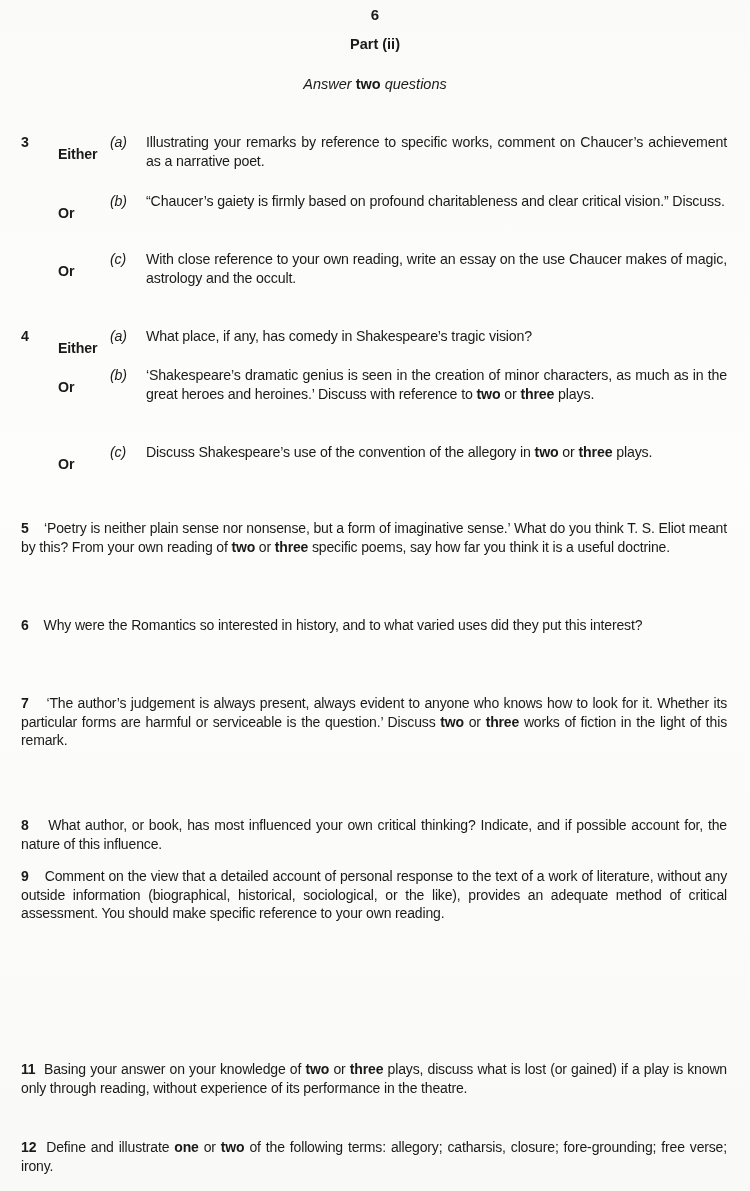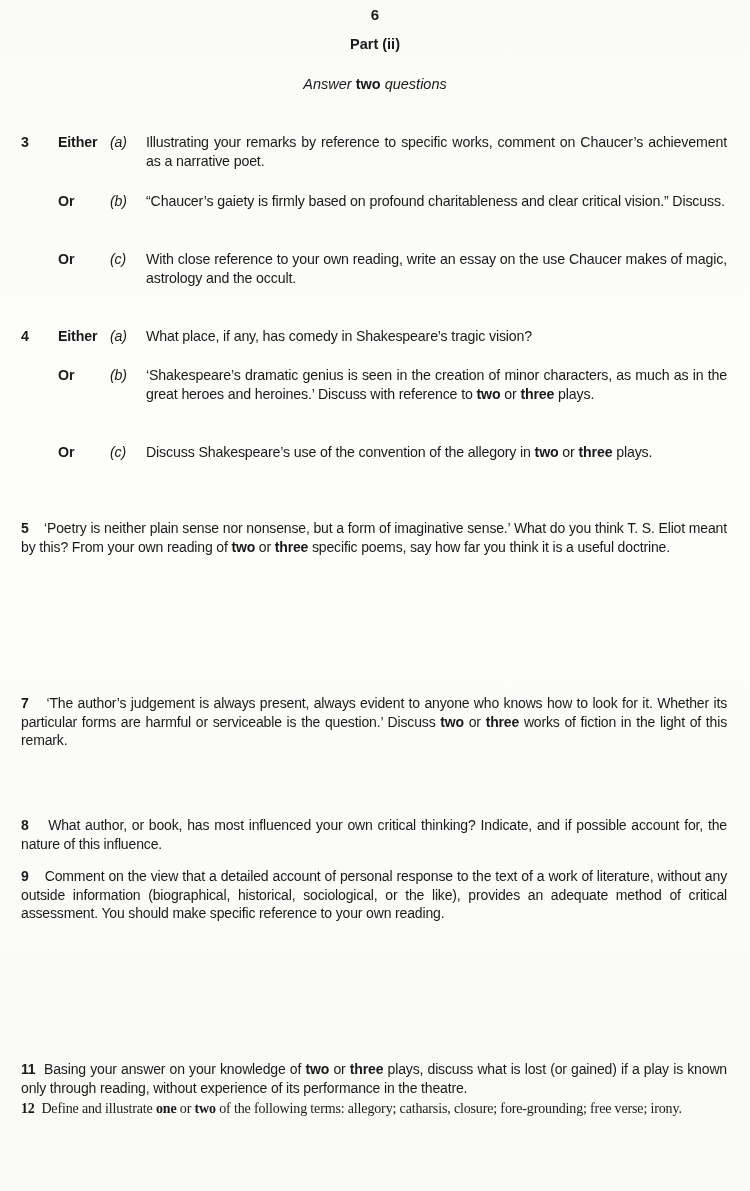--- a/index.html
+++ b/index.html
@@ -20,21 +20,21 @@
   .instruction { top: 76px; }
   .instruction .it { font-style: italic; margin-top: 24px; }
   .instruction b { font-weight: bold; }
 
   .q { position: absolute; left: 21px; width: 706px; font-size: 14px; line-height: 18.5px; letter-spacing: -0.15px; }
   .q .num { font-weight: bold; }
   .q b { font-weight: bold; }
 
   .sub { position: absolute; left: 21px; width: 706px; font-size: 14.2px; line-height: 18.5px; letter-spacing: -0.15px; }
   .sub .num { position: absolute; left: 0; top: 0; font-weight: bold; }
-  .sub .conj { position: absolute; left: 37px; top: 0; font-weight: bold; }
+  .sub .conj { position: absolute; left: 37px; top: 12px; font-weight: bold; }
   .sub .letter { position: absolute; left: 89px; top: 0; font-style: italic; }
   .sub .body { margin-left: 125px; text-align: justify; }
   .sub b { font-weight: bold; }
 
   .just { text-align: justify; }
 </style>
 </head>
 <body>
 
 <div class="page">
@@ -76,25 +76,26 @@
     <div class="body"><span>‘Shakespeare’s dramatic genius is seen in the creation of minor characters, as much as in the great heroes and heroines.’  Discuss with reference to </span><b>two</b><span> or </span><b>three</b><span> plays.</span></div>
   </div>
   <div class="sub" style="top:443px;">
     <span class="conj">Or</span>
     <span class="letter">(c)</span>
     <div class="body"><span>Discuss Shakespeare’s use of the convention of the allegory in </span><b>two</b><span> or </span><b>three</b><span> plays.</span></div>
   </div>
 
   <div class="q just" style="top:519px;"><span class="num">5</span>&nbsp;&nbsp;&nbsp;&nbsp;<span>‘Poetry is neither plain sense nor nonsense, but a form of imaginative sense.’  What do you think T. S. Eliot meant by this?  From your own reading of </span><b>two</b><span> or </span><b>three</b><span> specific poems, say how far you think it is a useful doctrine.</span></div>
 
+  <div class="q just" style="top:616px;"><span class="num">6</span>&nbsp;&nbsp;&nbsp;&nbsp;<span>Why were the Romantics so interested in history, and to what varied uses did they put this interest?</span></div>
 
   <div class="q just" style="top:694px;"><span class="num">7</span>&nbsp;&nbsp;&nbsp;&nbsp;<span>‘The author’s judgement is always present, always evident to anyone who knows how to look for it.  Whether its particular forms are harmful or serviceable is the question.’  Discuss </span><b>two</b><span> or </span><b>three</b><span> works of fiction in the light of this remark.</span></div>
 
   <div class="q just" style="top:816px;"><span class="num">8</span>&nbsp;&nbsp;&nbsp;&nbsp;<span>What author, or book, has most influenced your own critical thinking?  Indicate, and if possible account for, the nature of this influence.</span></div>
 
   <div class="q just" style="top:867px;"><span class="num">9</span>&nbsp;&nbsp;&nbsp;&nbsp;<span>Comment on the view that a detailed account of personal response to the text of a work of literature, without any outside information (biographical, historical, sociological, or the like), provides an adequate method of critical assessment.  You should make specific reference to your own reading.</span></div>
 
 
   <div class="q just" style="top:1060px;"><span class="num">11</span>&nbsp;&nbsp;<span>Basing your answer on your knowledge of </span><b>two</b><span> or </span><b>three</b><span> plays, discuss what is lost (or gained) if a play is known only through reading, without experience of its performance in the theatre.</span></div>
 
-  <div class="q just" style="top:1100px;font-family:Liberation Serif, serif;"><span class="num">12</span>&nbsp;&nbsp;<span>Define and illustrate </span><b>one</b><span> or </span><b>two</b><span> of the following terms:  allegory; catharsis, closure; fore-grounding; free verse; irony.</span></div>
+  <div class="q just" style="top:1138px;"><span class="num">12</span>&nbsp;&nbsp;<span>Define and illustrate </span><b>one</b><span> or </span><b>two</b><span> of the following terms:  allegory; catharsis, closure; fore-grounding; free verse; irony.</span></div>
 
 </div>
 
 </body></html>

